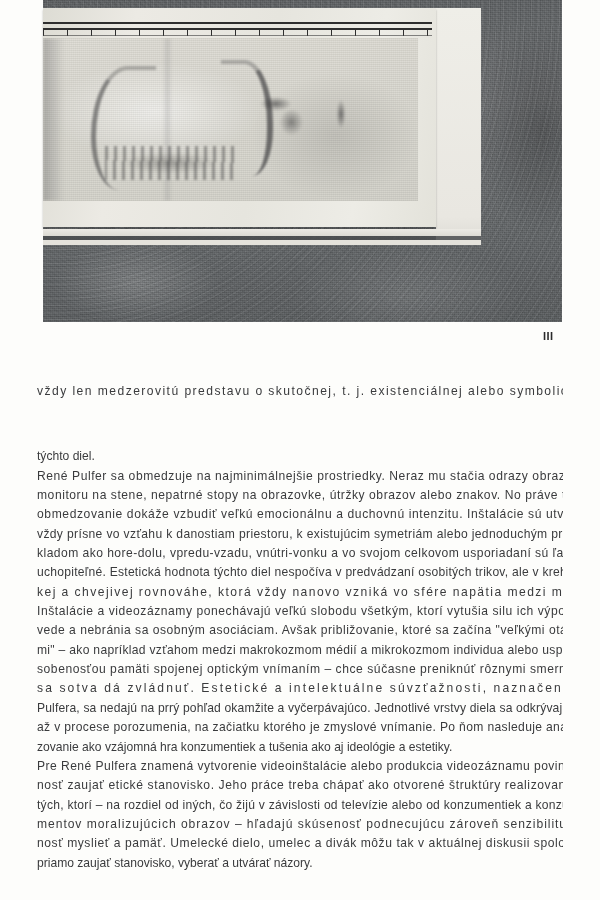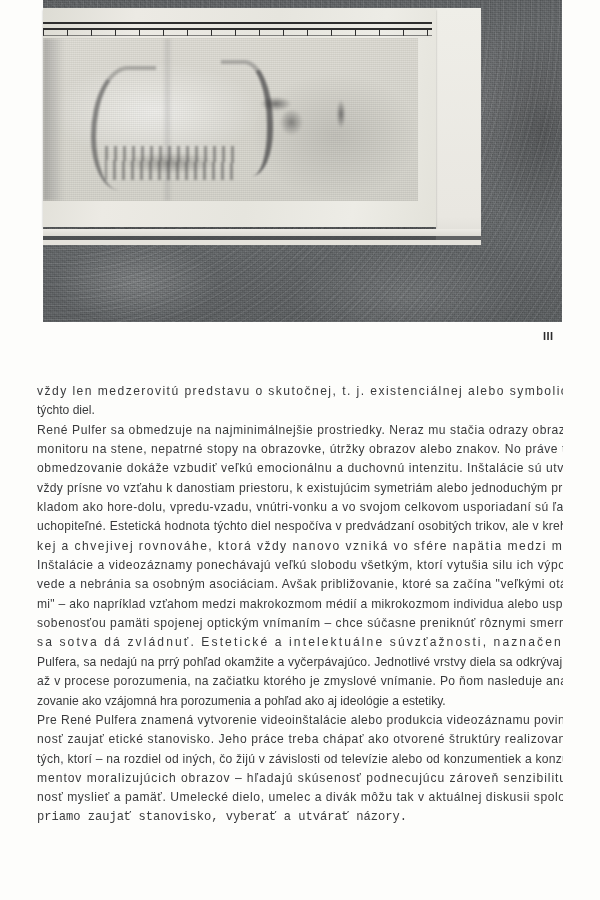--- a/index.html
+++ b/index.html
@@ -250,35 +250,35 @@
 
   <div id="band-light"></div>
   <div id="band-dark"></div>
   <div id="band-light2"></div>
 </div>
 
 <div id="figure-caption">III</div>
 
 <div id="body-text">
     <div class="line" style="letter-spacing: 1.45px;">vždy len medzerovitú predstavu o skutočnej, t. j. existenciálnej alebo symbolickej dimenzii</div>
-    <div class="line" style="letter-spacing: 0px;">týchto diel.</div>
+    <div class="line" style="letter-spacing: 0px; margin-top: 46px;">týchto diel.</div>
     <div class="line" style="letter-spacing: 0.55px;">     René Pulfer sa obmedzuje na najminimálnejšie prostriedky. Neraz mu stačia odrazy obrazu</div>
     <div class="line" style="letter-spacing: 0.55px;">monitoru na stene, nepatrné stopy na obrazovke, útržky obrazov alebo znakov. No práve toto</div>
     <div class="line" style="letter-spacing: 0.6px;">obmedzovanie dokáže vzbudiť veľkú emocionálnu a duchovnú intenzitu. Inštalácie sú utvorené</div>
     <div class="line" style="letter-spacing: 0.35px;">vždy prísne vo vzťahu k danostiam priestoru, k existujúcim symetriám alebo jednoduchým proti-</div>
     <div class="line" style="letter-spacing: 0.45px;">kladom ako hore-dolu, vpredu-vzadu, vnútri-vonku a vo svojom celkovom usporiadaní sú ľahko</div>
     <div class="line" style="letter-spacing: 0.25px;">uchopiteľné. Estetická hodnota týchto diel nespočíva v predvádzaní osobitých trikov, ale v kreh-</div>
     <div class="line" style="letter-spacing: 1.45px;">kej a chvejivej rovnováhe, ktorá vždy nanovo vzniká vo sfére napätia medzi myšlienkou a jej</div>
     <div class="line" style="letter-spacing: 0.55px;">     Inštalácie a videozáznamy ponechávajú veľkú slobodu všetkým, ktorí vytušia silu ich výpo-</div>
     <div class="line" style="letter-spacing: 0.5px;">vede a nebránia sa osobným asociáciam. Avšak približovanie, ktoré sa začína "veľkými otázka-</div>
     <div class="line" style="letter-spacing: 0.3px;">mi" – ako napríklad vzťahom medzi makrokozmom médií a mikrokozmom individua alebo uspô-</div>
     <div class="line" style="letter-spacing: 0.55px;">sobenosťou pamäti spojenej optickým vnímaním – chce súčasne preniknúť rôznymi smermi, čo</div>
     <div class="line" style="letter-spacing: 2.1px;">sa sotva dá zvládnuť. Estetické a intelektuálne súvzťažnosti, naznačené v prácach René</div>
     <div class="line" style="letter-spacing: 0.15px;">Pulfera, sa nedajú na prrý pohľad okamžite a vyčerpávajúco. Jednotlivé vrstvy diela sa odkrývajú</div>
     <div class="line" style="letter-spacing: 0.35px;">až v procese porozumenia, na začiatku ktorého je zmyslové vnímanie. Po ňom nasleduje analy-</div>
-    <div class="line" style="letter-spacing: 0px;">zovanie ako vzájomná hra porozumenia a pohľad ako aj ideológie a estetiky.</div>
+    <div class="line" style="letter-spacing: 0px;">zovanie ako vzájomná hra konzumentiek a tušenia ako aj ideológie a estetiky.</div>
     <div class="line" style="letter-spacing: 0.45px;">     Pre René Pulfera znamená vytvorenie videoinštalácie alebo produkcia videozáznamu povin-</div>
     <div class="line" style="letter-spacing: 0.6px;">nosť zaujať etické stanovisko. Jeho práce treba chápať ako otvorené štruktúry realizované pre</div>
     <div class="line" style="letter-spacing: 0.25px;">tých, ktorí – na rozdiel od iných, čo žijú v závislosti od televízie alebo od konzumentiek a konzu-</div>
     <div class="line" style="letter-spacing: 0.95px;">mentov moralizujúcich obrazov – hľadajú skúsenosť podnecujúcu zároveň senzibilitu, schop-</div>
     <div class="line" style="letter-spacing: 0.55px;">nosť myslieť a pamäť. Umelecké dielo, umelec a divák môžu tak v aktuálnej diskusii spoločne a</div>
-    <div class="line" style="letter-spacing: 0px; font-family: Liberation Mono, monospace;">priamo zaujať stanovisko, vyberať a utvárať názory.</div>
+    <div class="line" style="letter-spacing: 0px;">priamo zaujať stanovisko, vyberať a utvárať názory.</div>
   </div>
 
 </body></html>

